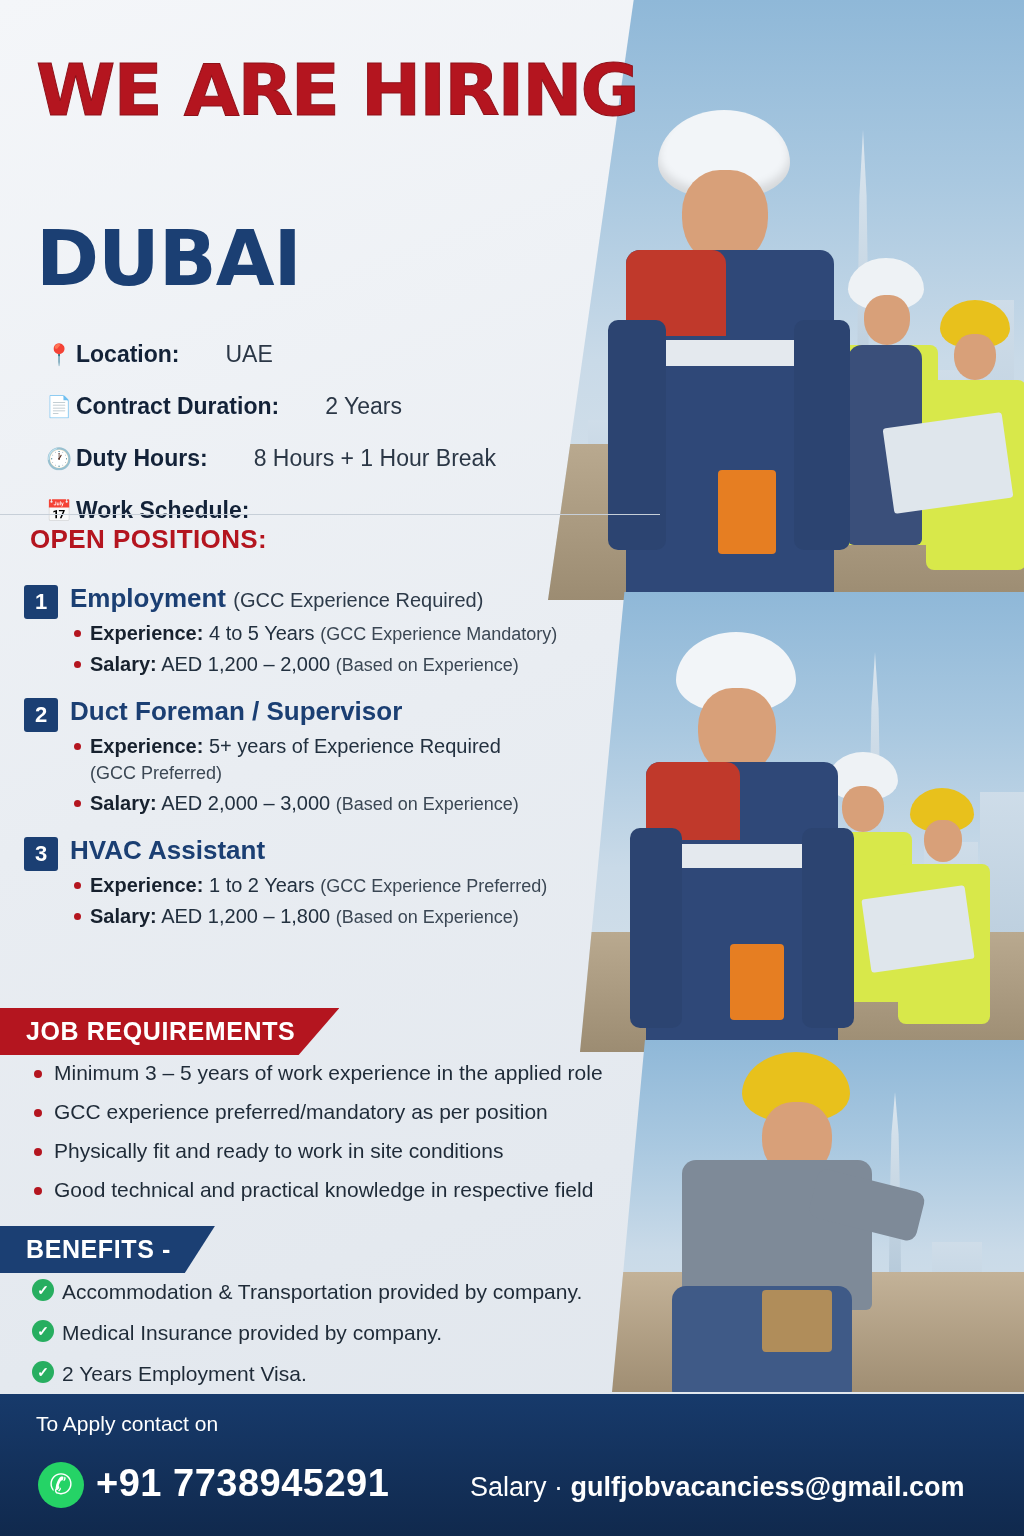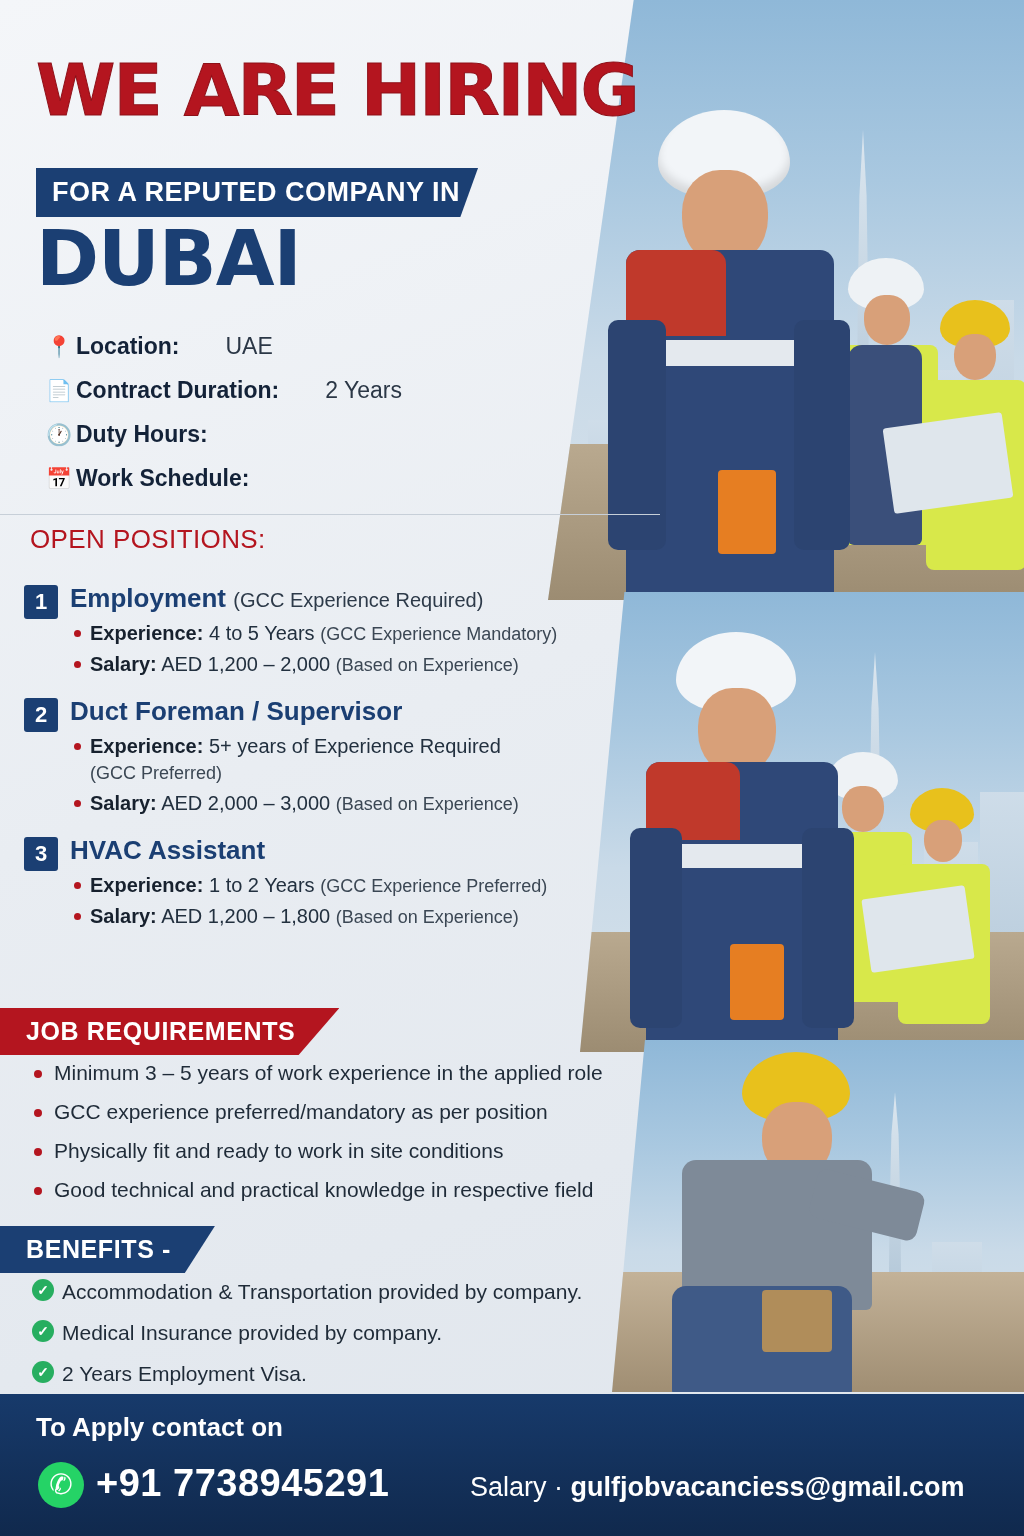--- a/index.html
+++ b/index.html
@@ -76,25 +76,25 @@
   }
   .dubai{
     position:absolute;top:208px;left:36px;
     font-size:76px;line-height:86px;font-weight:bold;
     font-family:"DejaVu Sans", sans-serif;
     color:#1b3f73;letter-spacing:-1px;
   }
   .facts{position:absolute;top:325px;left:46px;width:560px;}
   .fact{display:flex;align-items:baseline;margin-bottom:17px;font-size:23px;color:#1a2430;}
   .fact .ico{width:30px;display:inline-block;color:#b4151f;font-size:21px;}
-  .fact b{color:#132238;margin-right:6px;}
+  .fact b{color:#132238;margin-right:6px;margin-top:8px;}
   .factval{color:#2b3746;margin-left:40px;}
 
   .section-title{
-    position:absolute;font-size:26px;font-weight:normal;color:#b4151f;letter-spacing:.4px;
+    position:absolute;font-size:26px;font-weight:bold;color:#b4151f;letter-spacing:.4px;
   }
   .op-title{top:516px;left:30px;}
   .op-rule{position:absolute;top:506px;left:0;width:660px;height:1px;background:#c7cfd8;}
 
   .jobs{position:absolute;top:575px;left:18px;width:640px;}
   .job{position:relative;margin-bottom:18px;padding-left:52px;}
   .num{
     position:absolute;left:6px;top:2px;width:34px;height:34px;
     background:#1b3f73;color:#fff;font-size:22px;font-weight:bold;
     display:flex;align-items:center;justify-content:center;border-radius:3px;
@@ -124,21 +124,21 @@
   .check{
     position:absolute;left:4px;top:-1px;width:22px;height:22px;border-radius:50%;
     background:#27ae60;color:#fff;font-size:14px;line-height:22px;text-align:center;font-weight:bold;
   }
 
   
   .footer{
     position:absolute;left:0;bottom:0;width:1024px;height:142px;
     background:linear-gradient(180deg,#173a6b,#10294d);
   }
-  .footer .apply{position:absolute;top:18px;left:36px;color:#fff;font-size:26px;font-weight:bold;}
+  .footer .apply{position:absolute;top:18px;left:36px;color:#fff;font-size:21px;font-weight:normal;}
   .wa{
     position:absolute;top:68px;left:38px;width:46px;height:46px;border-radius:50%;
     background:#25d366;color:#fff;font-size:28px;line-height:46px;text-align:center;
   }
   .phone{position:absolute;top:68px;left:96px;color:#fff;font-size:38px;font-weight:bold;letter-spacing:.5px;}
   .email{position:absolute;top:78px;left:470px;color:#fff;font-size:27px;}
   .email .addr{font-weight:bold;}
 </style>
 </head>
 <body>
@@ -215,37 +215,37 @@
       <div class="torso" style="left:70px;top:120px;width:190px;height:150px;background:#7e8a98;"></div>
       <div class="arm" style="left:200px;top:140px;width:110px;height:50px;background:#7e8a98;transform:rotate(14deg);"></div>
       <div class="torso" style="left:60px;top:246px;width:180px;height:110px;background:#3f5a87;"></div>
       <div class="meter" style="left:150px;top:250px;width:70px;height:62px;background:#b08d5a;"></div>
     </div>
   </div>
 
   <div class="content">
 
     <div class="hiring">WE ARE HIRING</div>
-    <div class="reputed">FOR A REPUTED COMPANY IN</div>
     <div class="dubai">DUBAI</div>
 
     <div class="facts">
       <div class="fact">
         <span class="ico">📍</span>
         <b>Location:</b>
         <span class="factval">UAE</span>
       </div>
       <div class="fact">
         <span class="ico">📄</span>
         <b>Contract Duration:</b>
         <span class="factval">2 Years</span>
       </div>
       <div class="fact">
         <span class="ico">🕐</span>
         <b>Duty Hours:</b>
+        <span class="factval">8 Hours + 1 Hour Break</span>
       </div>
       <div class="fact">
         <span class="ico">📅</span>
         <b>Work Schedule:</b>
       </div>
     </div>
 
     <div class="op-rule"></div>
     <div class="section-title op-title">OPEN POSITIONS:</div>
 

